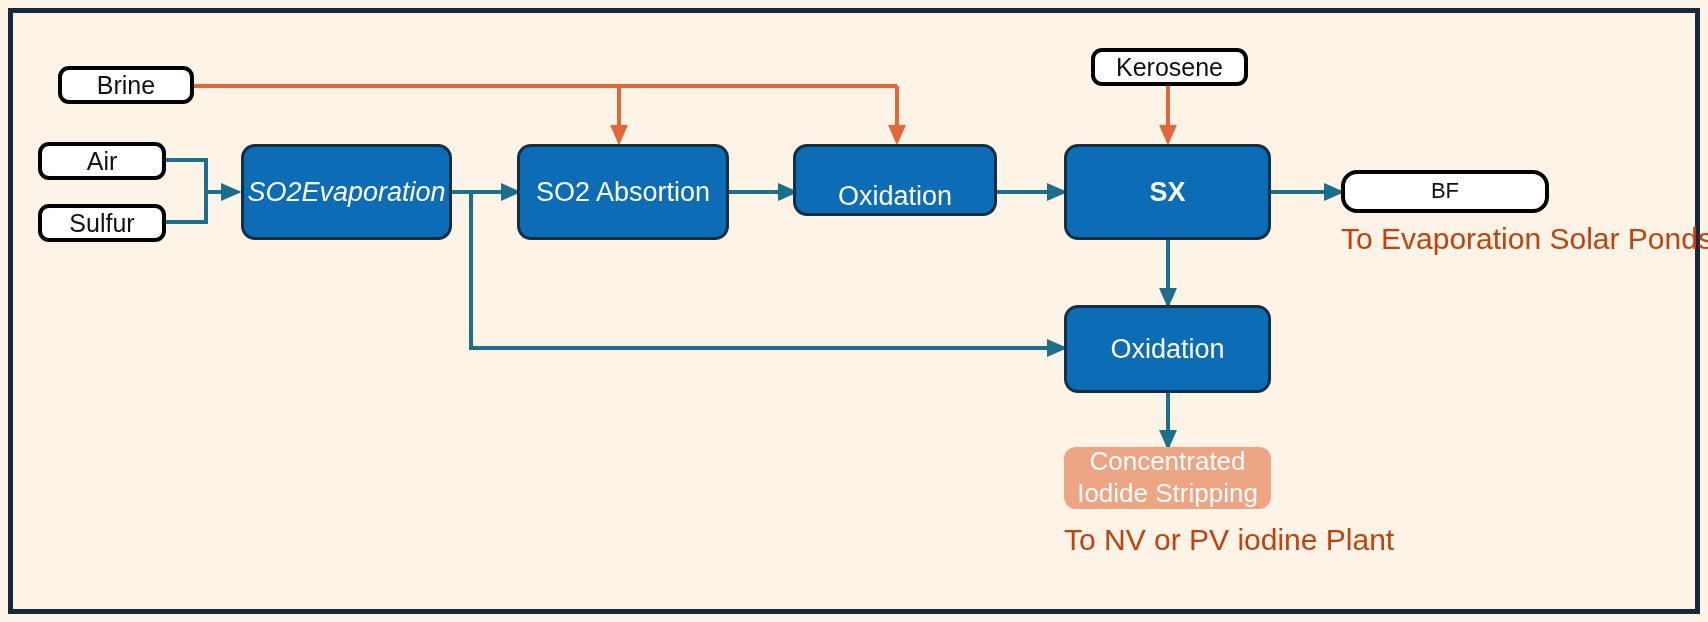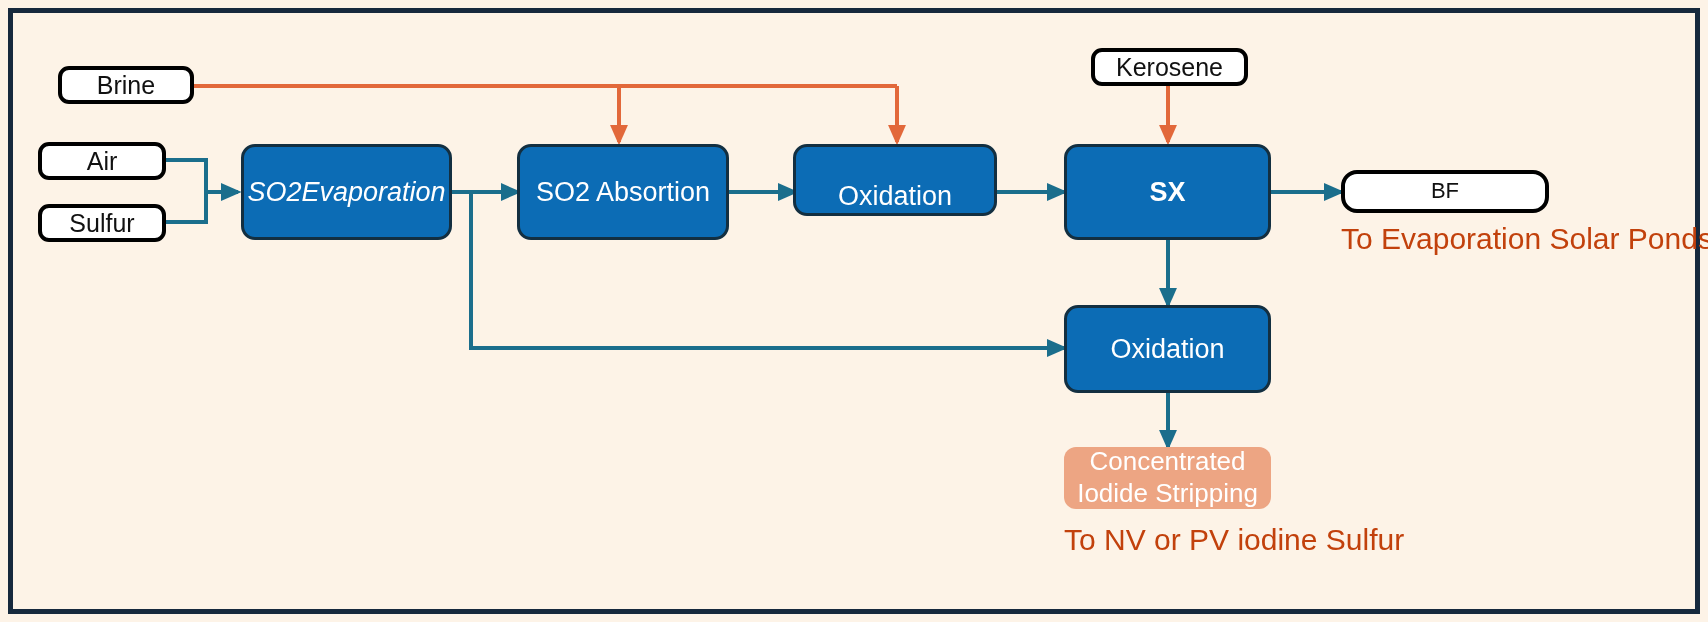--- a/index.html
+++ b/index.html
@@ -176,15 +176,15 @@
   <div class="caption" style="left:1341px; top:222px; width:208px;">
     <span>To Evaporation Solar Ponds</span>
   </div>
 
   <div class="node product" style="left:1064px; top:447px; width:207px; height:62px; flex-direction:column;">
     <span>Concentrated</span>
     <span>Iodide Stripping</span>
   </div>
 
   <div class="caption" style="left:1064px; top:523px; width:207px;">
-    <span>To NV or PV iodine Sulfur</span>
+    <span>To NV or PV iodine Plant</span>
   </div>
 </div>
 
 </body></html>

